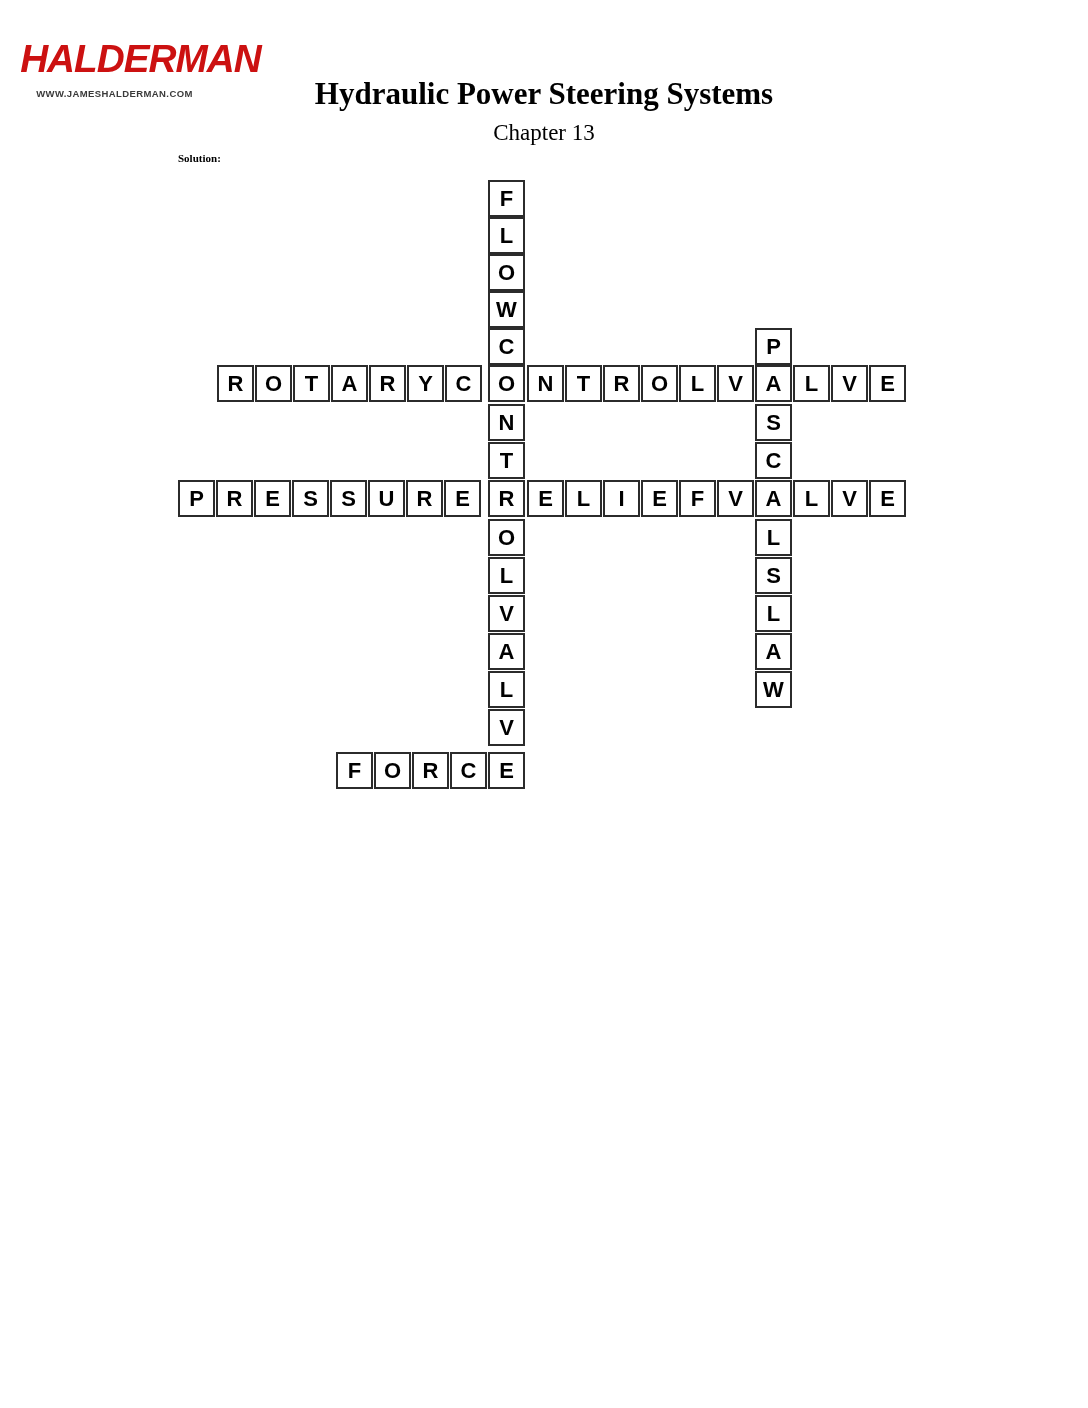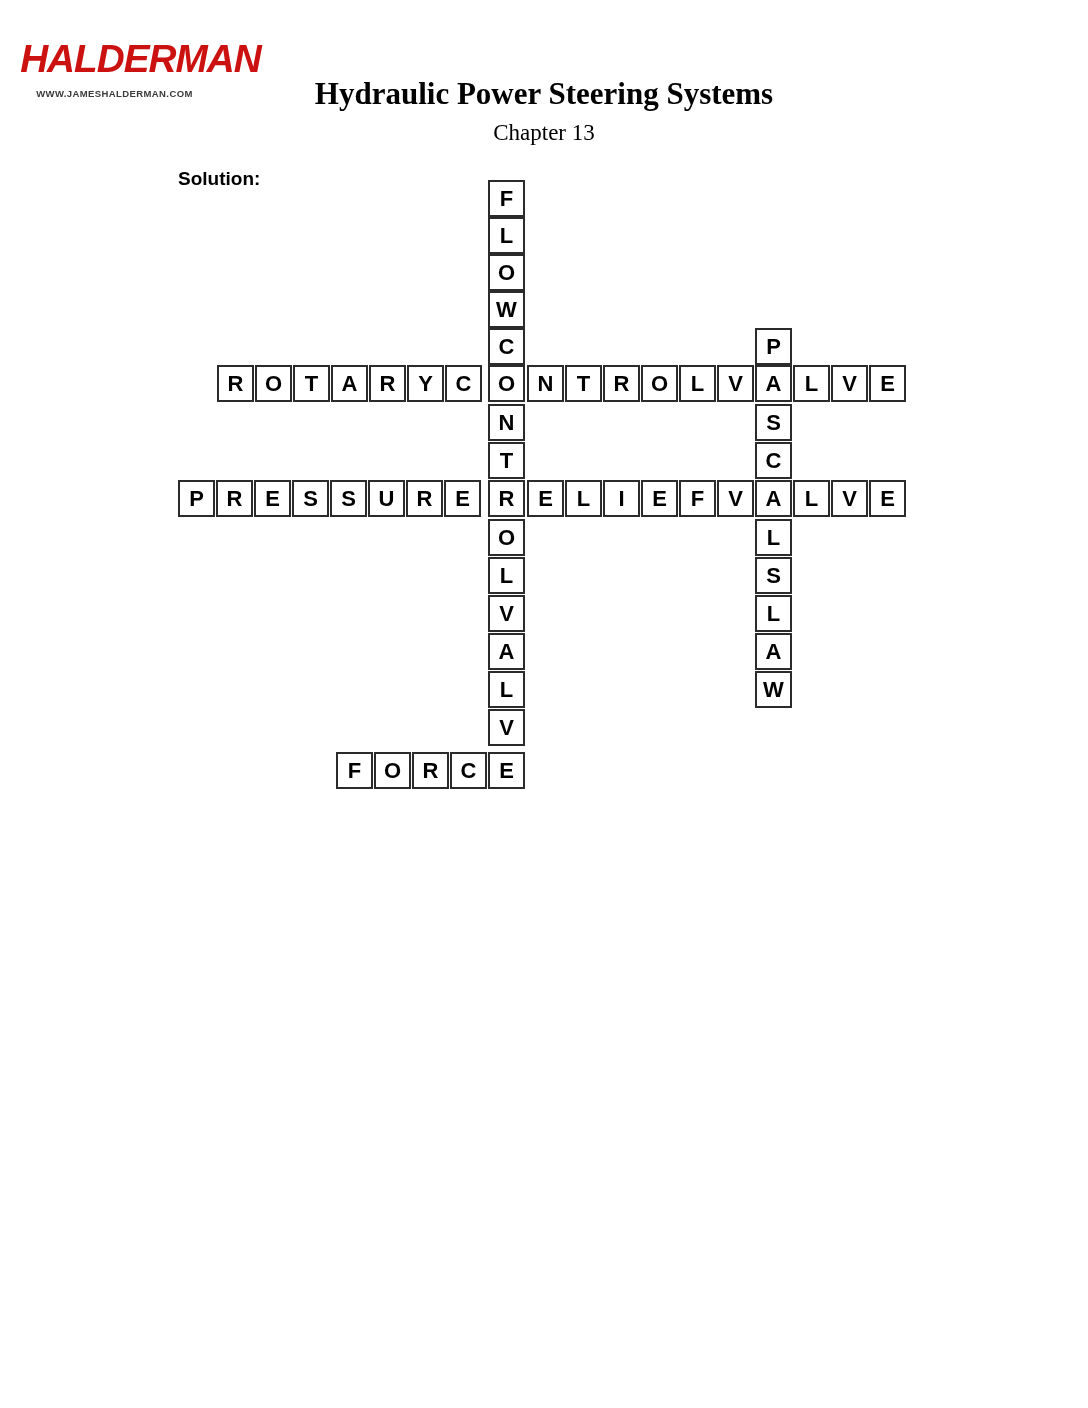--- a/index.html
+++ b/index.html
@@ -60,24 +60,24 @@
     top: 120px;
     width: 1088px;
     text-align: center;
     font-family: "Liberation Serif", serif;
     font-size: 23px;
     color: #000;
   }
   #solution-label {
     position: absolute;
     left: 178px;
-    top: 168px;
-    font-family: Liberation Sans, sans-serif;
+    top: 152px;
+    font-family: Liberation Serif, serif;
     font-weight: bold;
-    font-size: 19px;
+    font-size: 11px;
     color: #000;
   }
 
   
   #grid {
     position: absolute;
     left: 0;
     top: 0;
     width: 1088px;
     height: 1408px;

